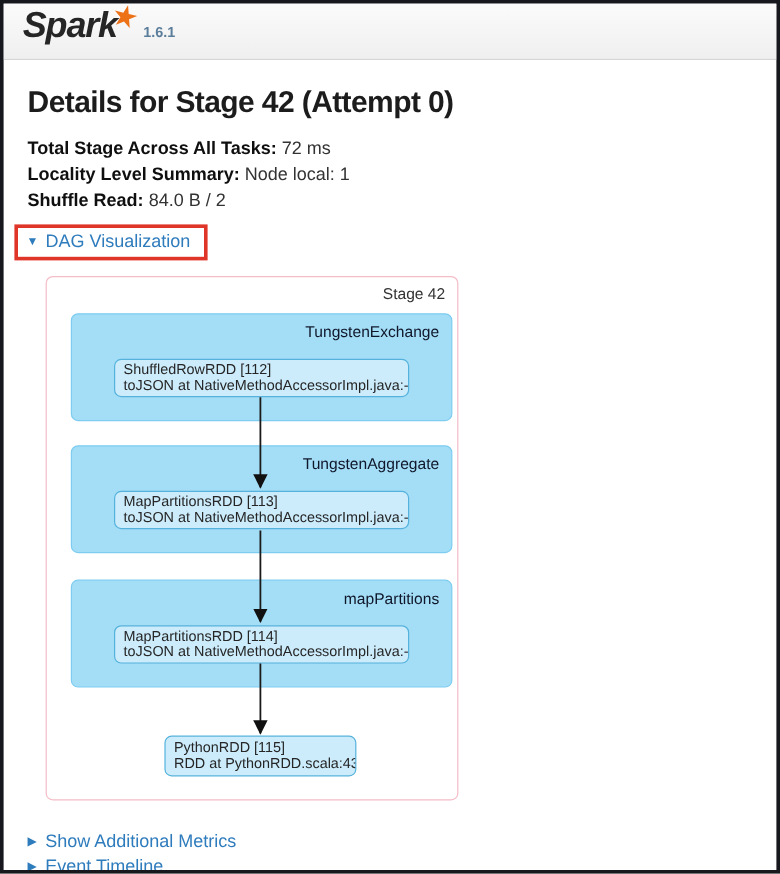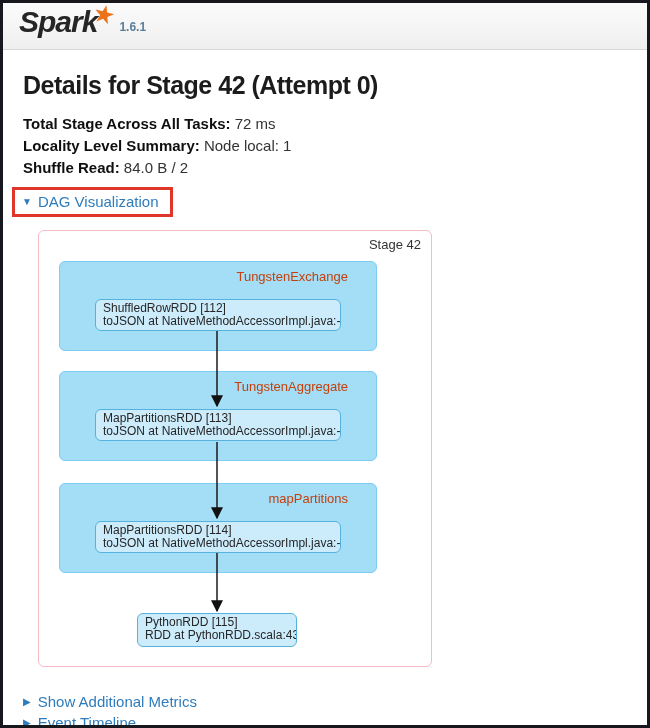--- a/index.html
+++ b/index.html
@@ -48,40 +48,40 @@
     display: inline-flex; align-items: center;
     border: 3px solid var(--highlight, #e0362a);
     margin-top: 8px; margin-left: -11px;
     padding: 3px 11px 4px 7px;
   }
   .toggle-link { color: var(--link, #2f7cbd); font-size: 15px; cursor: pointer; display: inline-flex; align-items: center; gap: 6px; }
   .tri { font-size: 10px; line-height: 1; }
 
   
   .dag-wrap {
-    position: relative; width: 394px; height: 437px;
+    position: relative; width: 344px; height: 437px;
     margin: 13px 0 0 15px;
     border: 1px solid var(--stage-border, #f4bcc7);
     border-radius: 6px; background: #fff; padding-left: 20px;
   }
   .stage-label { position: absolute; top: 6px; right: 10px; font-size: 13px; color: #333; }
   .cluster {
     position: absolute; left: 20px; width: 318px; height: 90px;
     background: var(--cluster-fill, #a4ddf6);
     border: 1px solid var(--cluster-border, #7ecdf1);
     border-radius: 6px;
   }
-  .cluster-label { position: absolute; top: 7px; right: 28px; font-size: 13px; color: #c2410c; }
+  .cluster-label { position: absolute; top: 7px; right: 10px; font-size: 13px; color: #0f172a; }
   .node {
     position: absolute; left: 35px; top: 37px; width: 246px; height: 32px;
     background: var(--node-fill, #ccecfc);
     border: 1px solid var(--node-border, #55b2dc);
     border-radius: 6px;
     padding: 2px 7px; font-size: 12px; line-height: 13px; color: #262626;
-    display: flex; flex-direction: column; 
+    display: flex; flex-direction: column; justify-content: center;
     overflow: hidden;
   }
   .node div { white-space: nowrap; }
   #cluster-1 { top: 30px; } #cluster-2 { top: 140px; } #cluster-3 { top: 252px; }
   .final-node { left: 98px; top: 382px; width: 160px; height: 34px; }
   .edges { position: absolute; left: 0; top: 0; pointer-events: none; }
 
   
   .bottom-links { margin-top: 24px; }
   .link-row { color: var(--link, #2f7cbd); font-size: 15px; line-height: 21px; cursor: pointer; display: flex; align-items: center; gap: 7px; }

